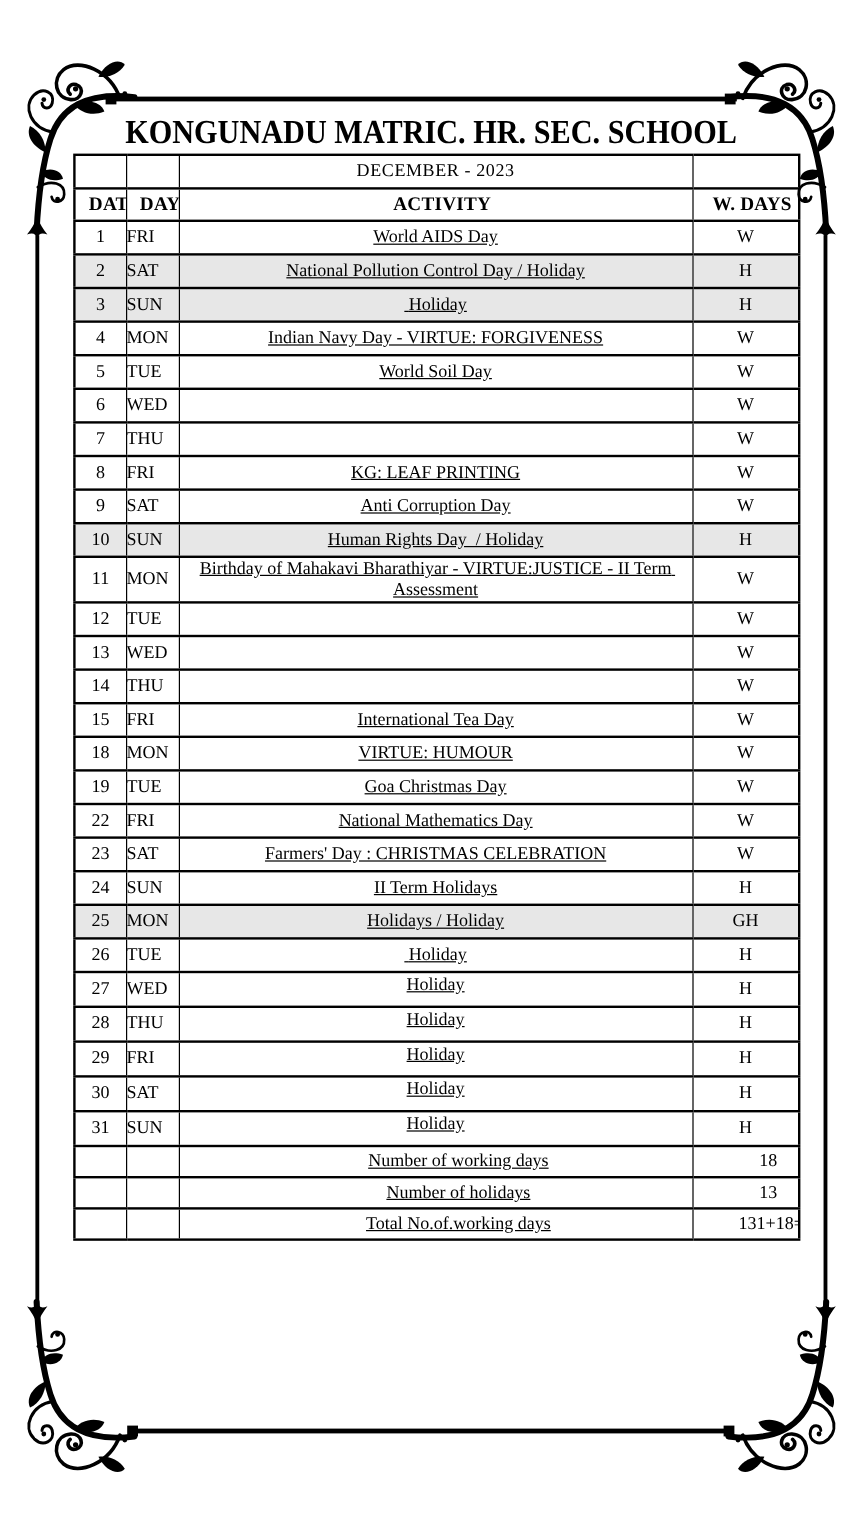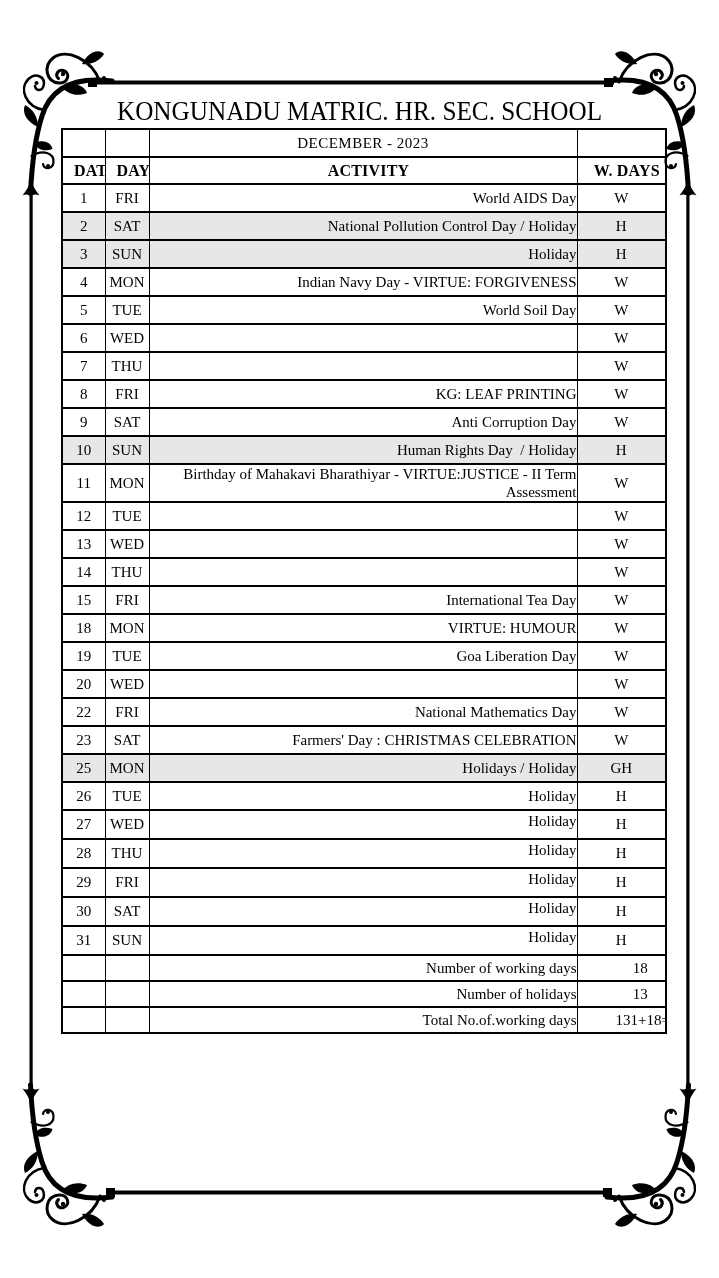--- a/index.html
+++ b/index.html
@@ -3,21 +3,21 @@
 <meta charset="utf-8">
 <style>
   html,body { margin:0; padding:0; background:#fff; }
   .page {
     position:relative; width:719px; height:1278px; background:#ffffff;
     font-family:"Liberation Serif", serif; color:#000; overflow:hidden;
   }
   .frame { position:absolute; left:0; top:0; width:719px; height:1278px; }
   .title {
     position:absolute; top:92px; left:0; width:719px; margin:0;
-    text-align:center; font-size:28px; font-weight:normal; line-height:38px;
+    text-align:center; font-size:28px; font-weight:bold; line-height:38px;
     white-space:nowrap; letter-spacing:0px;
   }
   .title span { display:inline-block; transform:scaleX(0.9); transform-origin:center; }
   table.cal {
     position:absolute; top:128px; left:61px; width:604px;
     border-collapse:collapse; table-layout:fixed;
     border:2.5px solid #000;
   }
   .cal col.c1 { width:43px; }
   .cal col.c2 { width:44px; }
@@ -26,22 +26,22 @@
   .cal th, .cal td {
     border:1px solid #000; border-top-width:2px; border-bottom-width:2px;
     padding:0 0 0 0; font-size:15px; vertical-align:middle;
     overflow:hidden;
   }
   .month-row td { height:26px; }
   .month-cell { text-align:center; font-size:20px; letter-spacing:0.5px; }
   .head-row th { height:25px; font-size:16px; font-weight:bold; text-align:center; letter-spacing:0.2px;padding-left:11px; }
   tbody td { height:26px; }
   .c-date { text-align:center; }
-  .c-day  { text-align:center; padding-left:7px; }
-  .c-act  { text-align:right; padding-left:6px; white-space:pre-wrap; line-height:18px; }
+  .c-day  { text-align:left; padding-left:7px; }
+  .c-act  { text-align:center; padding-left:6px; white-space:pre-wrap; line-height:18px;text-decoration:underline; }
   .c-w    { text-align:center; }
   tr.hl td { background:#e7e7e7; }
   tr.top .c-act { vertical-align:top; padding-top:1px; }
   tr.sum-row td { height:24px;padding-left:38px; }
 </style>
 </head>
 <body>
 
 <div class="page">
 
@@ -206,40 +206,40 @@
     </tr>
         <tr>
       <td class="c-date">18</td>
       <td class="c-day">MON</td>
       <td class="c-act">VIRTUE: HUMOUR</td>
       <td class="c-w">W</td>
     </tr>
         <tr>
       <td class="c-date">19</td>
       <td class="c-day">TUE</td>
-      <td class="c-act">Goa Liberation Day</td>
-      <td class="c-w">W</td>
-    </tr>
-        <tr>
-      <td class="c-date">20</td>
-      <td class="c-day">WED</td>
-      <td class="c-act"></td>
+      <td class="c-act">Goa Christmas Day</td>
       <td class="c-w">W</td>
     </tr>
         <tr>
       <td class="c-date">22</td>
       <td class="c-day">FRI</td>
       <td class="c-act">National Mathematics Day</td>
       <td class="c-w">W</td>
     </tr>
         <tr>
       <td class="c-date">23</td>
       <td class="c-day">SAT</td>
       <td class="c-act">Farmers' Day : CHRISTMAS CELEBRATION</td>
       <td class="c-w">W</td>
+    </tr>
+        <tr>
+      <td class="c-date">24</td>
+      <td class="c-day">SUN</td>
+      <td class="c-act">II Term Holidays</td>
+      <td class="c-w">H</td>
     </tr>
         <tr class="hl">
       <td class="c-date">25</td>
       <td class="c-day">MON</td>
       <td class="c-act">Holidays / Holiday</td>
       <td class="c-w">GH</td>
     </tr>
         <tr>
       <td class="c-date">26</td>
       <td class="c-day">TUE</td>

